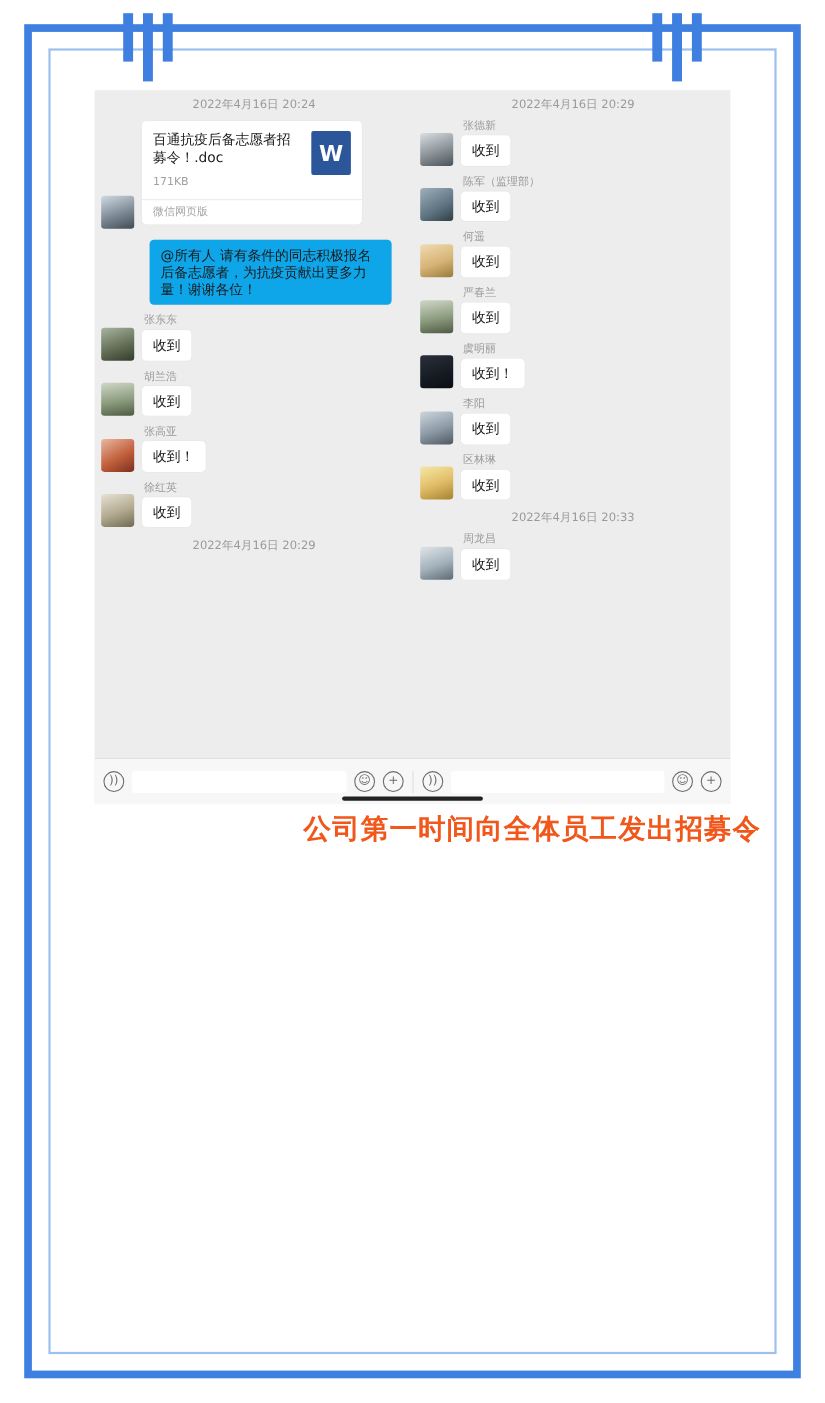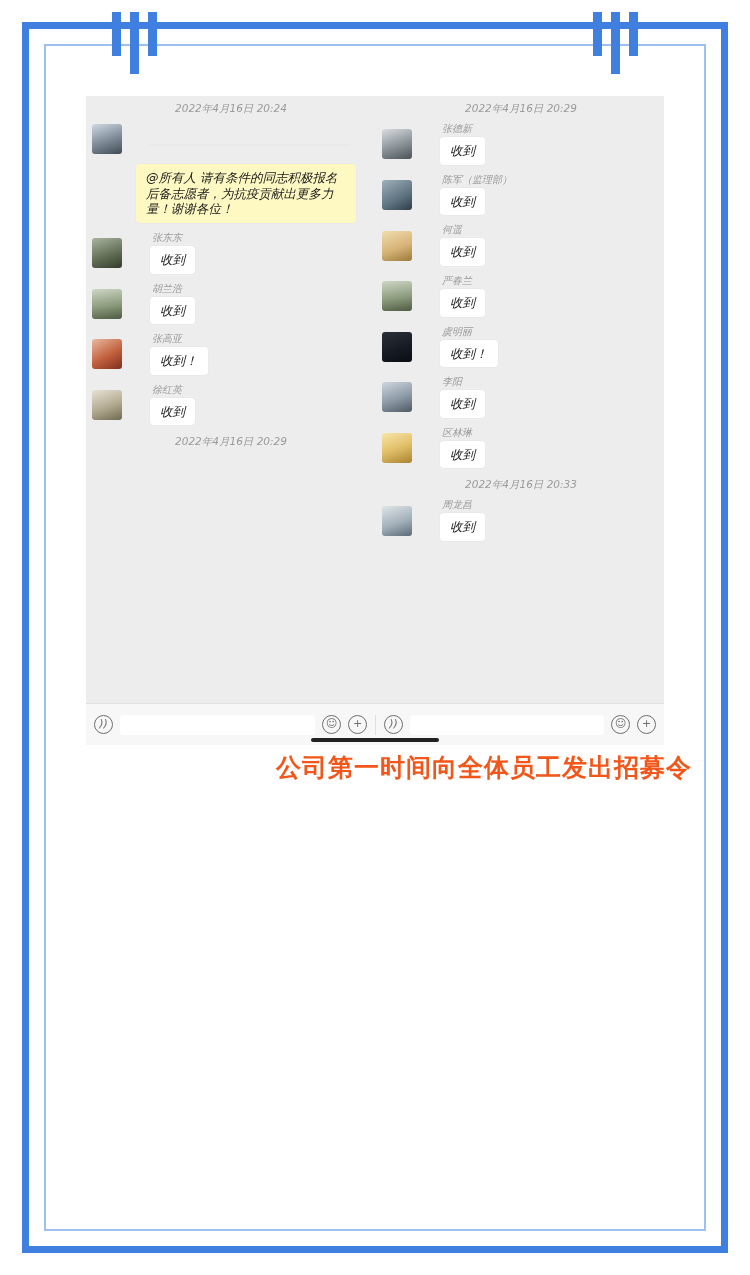--- a/index.html
+++ b/index.html
@@ -58,27 +58,26 @@
     line-height:1.44;
     color:#111111;
     text-align:justify;
     text-indent:2em;
     letter-spacing:0.5px;
   }
 
   
   .chat{
     position:relative;
-    margin:18px auto 0 auto;
+    margin:4px auto 0 auto;
     width:578px;
     height:649px;
     background:#ededed;
     overflow:hidden;
     font-family:"DejaVu Sans","Liberation Sans",sans-serif;
-    font-style:italic;
   }
   .chat-body{
     position:relative;
     height:504px;
     overflow:hidden;
   }
   .ts{
     font-size:10.5px;
     color:#9a9a9a;
     text-align:center;
@@ -88,23 +87,22 @@
     top:0;
     width:278px;
   }
   .col.left{left:6px;}
   .col.right{left:296px;}
 
   .ts-row{margin:6px 0 8px 0;}
 
   .msg{
     display:flex;
-    align-items:center;
+    align-items:flex-end;
     margin:0 0 10px 0;
-    gap:21px;
   }
   .avatar{
     width:30px;height:30px;
     border-radius:3px;
     flex:0 0 30px;
     background:#b9c4cc;
     overflow:hidden;
     position:relative;
   }
   .a1{background:linear-gradient(160deg,#cfd9e2 0%,#7d8a96 55%,#3f4a52 100%);}
@@ -135,21 +133,21 @@
     display:inline-block;
     background:#ffffff;
     border-radius:4px;
     padding:6px 10px;
     font-size:12.5px;
     color:#1a1a1a;
     line-height:1.25;
     position:relative;
     box-shadow:0 0 0 0.5px rgba(0,0,0,0.03);
   }
-  .bubble.green{background:#fef9c3;}
+  .bubble.green{background:#0ea5e9;}
   .bubble.file{
     padding:0;
     width:200px;
     background:#ffffff;
     border-radius:4px;
     overflow:hidden;
   }
   .file-top{
     display:flex;
     padding:9px 10px 8px 10px;
@@ -269,20 +267,28 @@
       <div class="chat-body">
 
         <div class="col left">
 
           <div class="ts ts-row">2022年4月16日 20:24</div>
 
           <div class="msg">
             <div class="avatar a1"></div>
             <div class="mbody">
               <div class="bubble file">
+                <div class="file-top">
+                  <div class="file-text">
+                    <div class="file-name">百通抗疫后备志愿者招募令！.doc</div>
+                    <div class="file-size">171KB</div>
+                  </div>
+                  <div class="file-icon">W</div>
+                </div>
+                <div class="file-foot">微信网页版</div>
               </div>
             </div>
           </div>
 
           <div class="green-wrap">
             <div class="bubble green" style="max-width:200px;">@所有人 请有条件的同志积极报名后备志愿者，为抗疫贡献出更多力量！谢谢各位！</div>
           </div>
 
           <div class="msg">
             <div class="avatar a2"></div>

